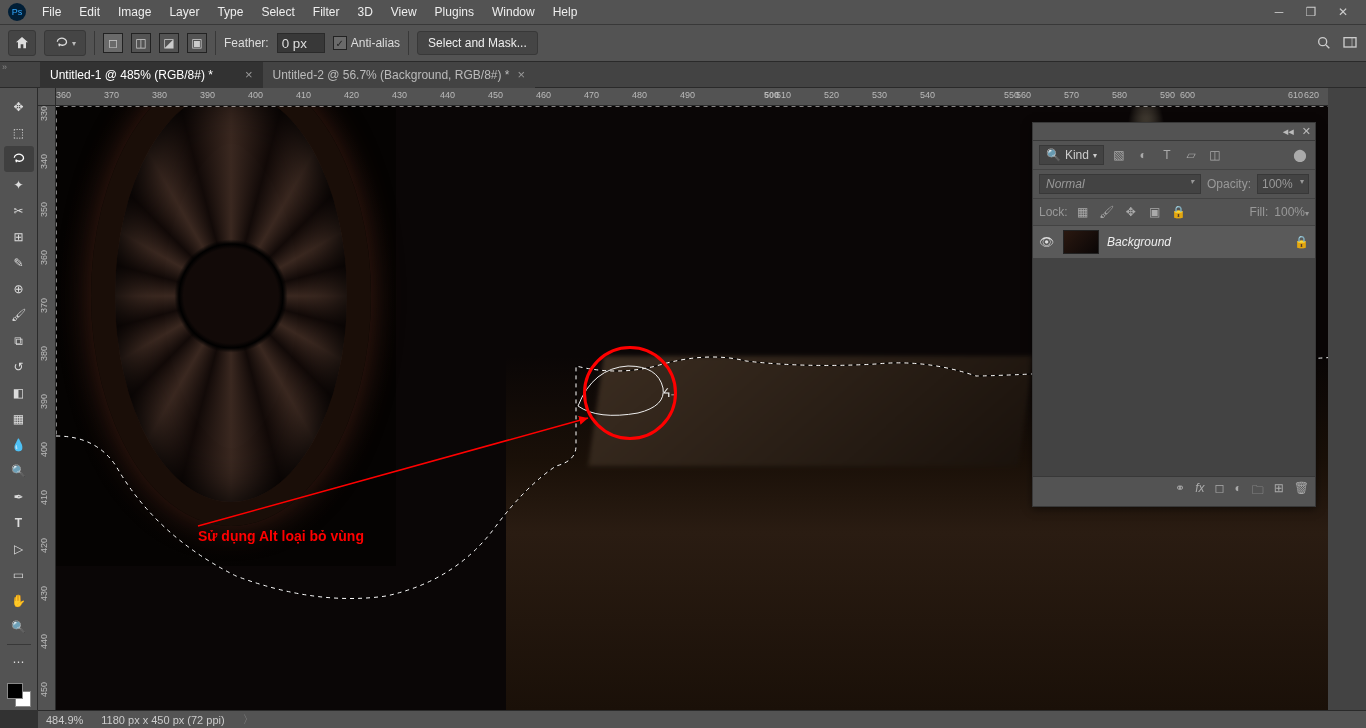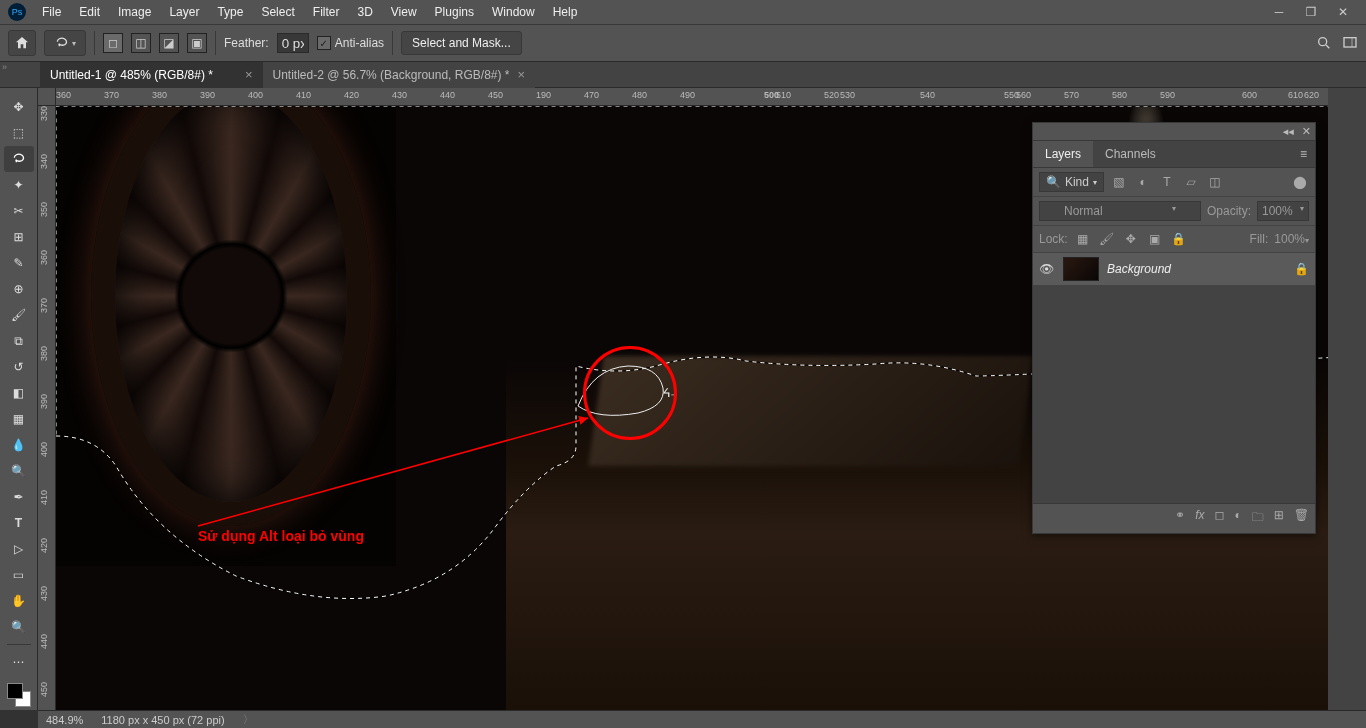--- a/index.html
+++ b/index.html
@@ -13,21 +13,21 @@
 .menubar .winbtn { width: 30px; height: 20px; display: flex; align-items: center; justify-content: center; color: #ccc; }
 
 
 .optbar { display: flex; align-items: center; height: 38px; background: #535353; border-top: 1px solid #383838; border-bottom: 1px solid #2a2a2a; padding: 0 8px; gap: 8px; }
 .optbar .home { width: 28px; height: 26px; background: #454545; border: 1px solid #383838; display: flex; align-items: center; justify-content: center; border-radius: 3px; }
 .optbar .toolind { width: 42px; height: 26px; background: #454545; border: 1px solid #383838; display: flex; align-items: center; justify-content: center; border-radius: 3px; gap: 2px; }
 .optbar .sep { width: 1px; height: 24px; background: #383838; }
 .optbar .modebox { width: 20px; height: 20px; border: 1px solid #222; display: flex; align-items: center; justify-content: center; background: #535353; }
 .optbar .modebox.sel { background: #6a6a6a; }
 .optbar .lbl { color: #ddd; }
-.optbar .numin { width: 32px; height: 20px; background: #383838; border: 1px solid #2a2a2a; color: #ddd; padding: 0 4px; }
+.optbar .numin { width: 48px; height: 20px; background: #383838; border: 1px solid #2a2a2a; color: #ddd; padding: 0 4px; }
 .optbar .chk { width: 14px; height: 14px; background: #6a6a6a; border: 1px solid #222; display: inline-flex; align-items: center; justify-content: center; color: #222; font-size: 10px; margin-right: 4px; }
 .optbar .btn { padding: 4px 10px; background: #454545; border: 1px solid #383838; border-radius: 3px; color: #eee; }
 .optbar .right { margin-left: auto; display: flex; gap: 10px; align-items: center; }
 
 
 .dockstrip { position: absolute; left: 2px; top: 62px; width: 12px; height: 10px; color: #888; font-size: 9px; }
 
 
 .tabsrow { display: flex; align-items: center; height: 26px; background: #434343; border-bottom: 1px solid #2a2a2a; padding-left: 40px; }
 .tab { padding: 0 10px; height: 26px; display: flex; align-items: center; gap: 8px; background: #434343; color: #bbb; cursor: default; }
@@ -78,21 +78,21 @@
 .layerspanel { position: absolute; right: 50px; top: 122px; width: 284px; background: #535353; border: 1px solid #383838; box-shadow: 0 2px 8px rgba(0,0,0,0.5); }
 .lp-head { display: flex; justify-content: flex-end; padding: 2px 4px; gap: 8px; color: #bbb; font-size: 11px; border-bottom: 1px solid #383838; }
 .lp-tabs { display: flex; border-bottom: 1px solid #383838; background: #434343; }
 .lp-tabs .t { padding: 6px 12px; color: #bbb; }
 .lp-tabs .t.active { background: #535353; color: #eee; }
 .lp-tabs .menu { margin-left: auto; padding: 6px 8px; color: #bbb; }
 .lp-filter { display: flex; align-items: center; padding: 4px 6px; gap: 6px; border-bottom: 1px solid #434343; }
 .lp-filter .dd { display: flex; align-items: center; gap: 4px; background: #434343; padding: 2px 6px; border: 1px solid #383838; }
 .lp-filter .ic { width: 18px; height: 18px; display: flex; align-items: center; justify-content: center; color: #aaa; }
 .lp-row { display: flex; align-items: center; padding: 4px 6px; gap: 6px; border-bottom: 1px solid #434343; color: #999; }
-.lp-row .dd2 { flex: 1; background: #434343; padding: 2px 24px; border: 1px solid #383838; display: flex; justify-content: space-between; }
+.lp-row .dd2 { flex: 1; background: #434343; padding: 2px 6px; border: 1px solid #383838; display: flex; justify-content: space-between; font-style: italic; }
 .lp-row .pct { width: 52px; background: #434343; padding: 2px 4px; border: 1px solid #383838; display: flex; justify-content: space-between; }
 .lp-lock { display: flex; align-items: center; padding: 4px 6px; gap: 6px; border-bottom: 1px solid #434343; color: #999; }
 .lp-lock .lic { width: 18px; height: 18px; display: flex; align-items: center; justify-content: center; color: #aaa; }
 .lp-layers { min-height: 250px; background: #434343; }
 .lp-layer { display: flex; align-items: center; padding: 4px 6px; gap: 8px; background: #5a5a5a; }
 .lp-layer .eye { width: 16px; color: #ddd; }
 .lp-layer .thumb { width: 36px; height: 24px; background: linear-gradient(135deg,#2a1810,#0a0606); border: 1px solid #222; }
 .lp-layer .name { flex: 1; font-style: italic; color: #eee; }
 .lp-layer .lockic { color: #aaa; }
 .lp-foot { display: flex; justify-content: flex-end; padding: 4px 6px; gap: 10px; border-top: 1px solid #383838; color: #aaa; }
@@ -224,35 +224,35 @@
         <span class="tick" style="left: 0px;">360</span>
         <span class="tick" style="left: 48px;">370</span>
         <span class="tick" style="left: 96px;">380</span>
         <span class="tick" style="left: 144px;">390</span>
         <span class="tick" style="left: 192px;">400</span>
         <span class="tick" style="left: 240px;">410</span>
         <span class="tick" style="left: 288px;">420</span>
         <span class="tick" style="left: 336px;">430</span>
         <span class="tick" style="left: 384px;">440</span>
         <span class="tick" style="left: 432px;">450</span>
-        <span class="tick" style="left: 480px;">190</span>
+        <span class="tick" style="left: 480px;">460</span>
         <span class="tick" style="left: 528px;">470</span>
         <span class="tick" style="left: 576px; text-align: right;">480</span>
         <span class="tick" style="left: 624px;">490</span>
         <span class="tick" style="left: 708px; font-weight: bold;">500</span>
         <span class="tick" style="left: 720px;">510</span>
         <span class="tick" style="left: 768px;">520</span>
-        <span class="tick" style="left: 784px;">530</span>
+        <span class="tick" style="left: 816px;">530</span>
         <span class="tick" style="left: 864px;">540</span>
         <span class="tick" style="left: 912px; margin-left: 36px;">550</span>
         <span class="tick" style="left: 960px;">560</span>
         <span class="tick" style="left: 1008px;">570</span>
         <span class="tick" style="left: 1056px;">580</span>
         <span class="tick" style="left: 1104px;">590</span>
-        <span class="tick" style="left: 1186px;">600</span>
+        <span class="tick" style="left: 1124px;">600</span>
         <span class="tick" style="left: 1200px; margin-left: 32px;">610</span>
         <span class="tick" style="left: 1248px;">620</span>
         <span class="tick" style="left: 1296px;">630</span>
       </div>
     <div class="ruler-v" id="rulerv">
         <span class="tick" style="top: 0px;">330</span>
         <span class="tick" style="top: 48px;">340</span>
         <span class="tick" style="top: 96px;">350</span>
         <span class="tick" style="top: 144px;">360</span>
         <span class="tick" style="top: 192px;">370</span>
@@ -296,25 +296,20 @@
   </div>
 </div>
 
 <div class="rightdock"></div>
 
 <div class="layerspanel">
   <div class="lp-head">
     <span>◂◂</span>
     <span>✕</span>
   </div>
-  <div class="lp-tabs">
-    <div class="t active">Layers</div>
-    <div class="t">Channels</div>
-    <div class="menu">≡</div>
-  </div>
   <div class="lp-filter">
     <div class="dd">
       <span>🔍</span>
       <span>Kind</span>
       <span style="font-size:8px">▾</span>
     </div>
     <div class="ic">▧</div>
     <div class="ic">◐</div>
     <div class="ic">T</div>
     <div class="ic">▱</div>

